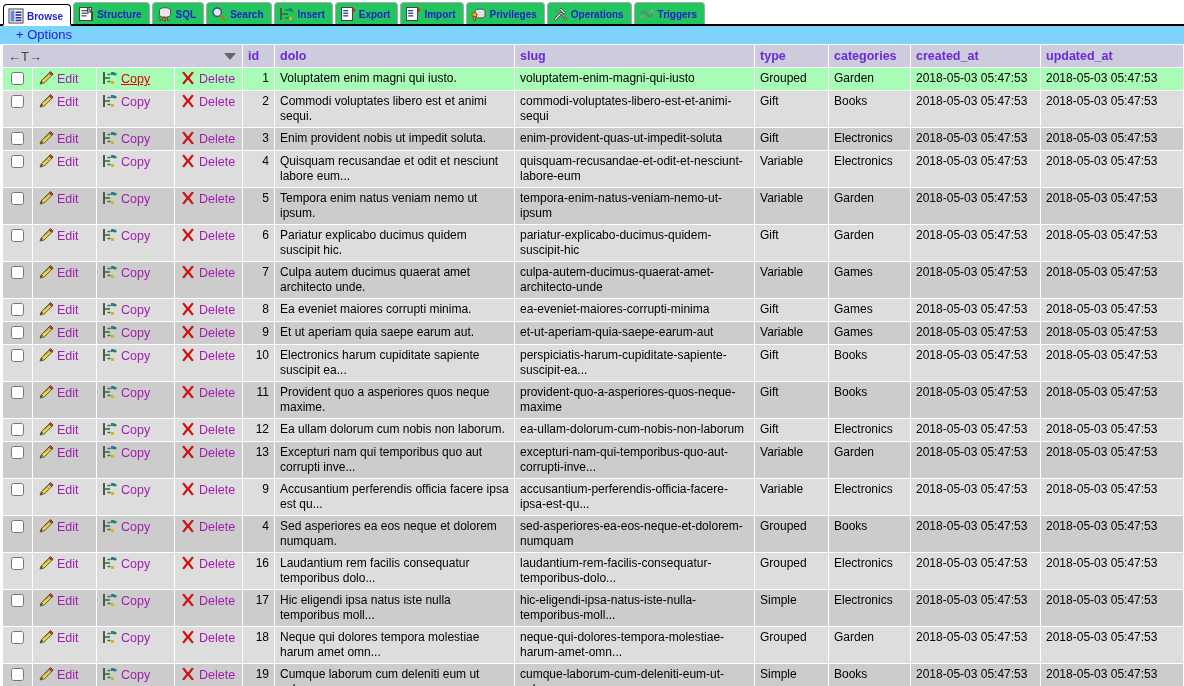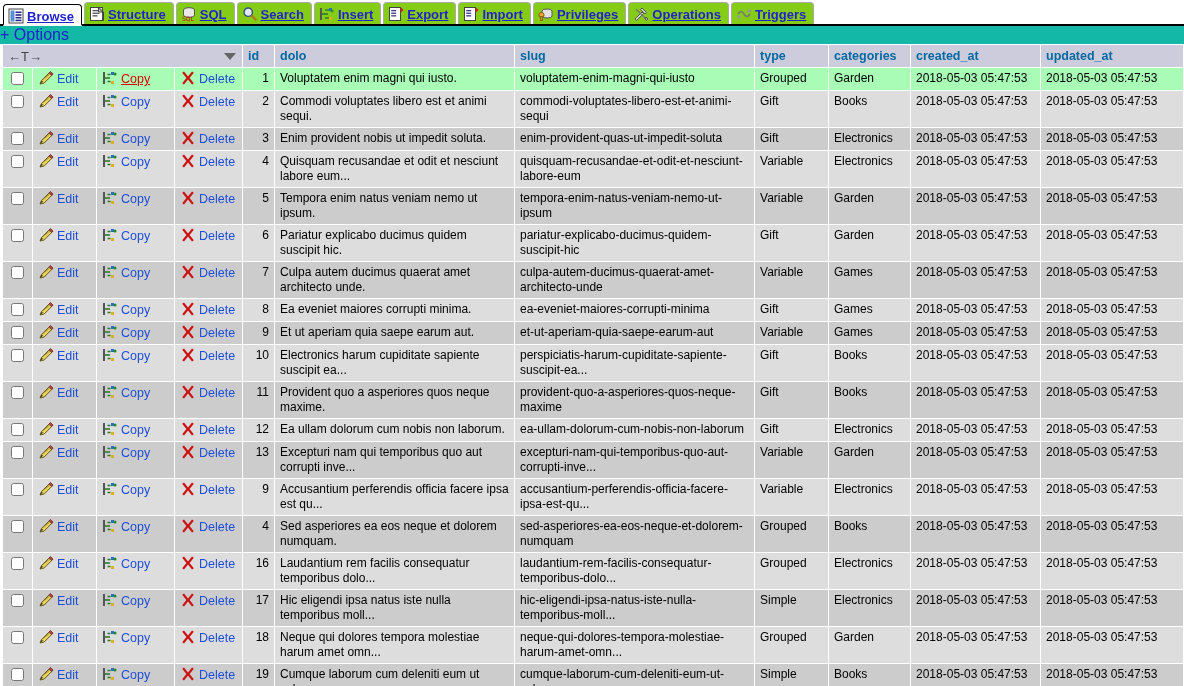--- a/index.html
+++ b/index.html
@@ -22,59 +22,58 @@
     box-sizing: border-box;
     white-space: nowrap;
   }
   .tab {
     display: inline-block;
     height: 22px;
     line-height: 22px;
     margin: 2px 1px 0 1px;
     padding: 0 7px 0 4px;
     vertical-align: bottom;
-    background: #84cc16;
+    background: #22c55e;
     border: 1px solid #aaa;
     border-bottom: none;
     border-radius: 4px 4px 0 0;
     box-sizing: border-box;
     cursor: pointer;
     position: relative;
   }
   .tab.active {
     background: #fff;
     border-color: #000;
     border-bottom: 2px solid #fff;
     margin-bottom: -2px;
     z-index: 5;
   }
   .tab .tlabel {
     font-weight: bold;
-    font-size: 13px;
+    font-size: 10px;
     color: #2222cc;
     vertical-align: middle;
-    text-decoration: underline;
   }
   .tab .ticon {
     display: inline-block;
     width: 16px; height: 16px;
     vertical-align: middle;
     margin-right: 3px;
     position: relative;
     top: -1px;
   }
   .tab .ticon svg { display: block; }
 
   
   #optionsbar {
     height: 18px;
     line-height: 18px;
-    background: #14b8a6;
-    padding-left: 0;
-    font-size: 16px;
+    background: #7dd3fc;
+    padding-left: 16px;
+    font-size: 13px;
   }
   #optionsbar a {
     color: #2222cc;
     text-decoration: none;
     cursor: pointer;
   }
 
   
   #tablewrap {
     background: #fff;
@@ -82,21 +81,21 @@
   }
   table.results {
     border-collapse: collapse;
     border-spacing: 0;
     table-layout: fixed;
     width: 1181px;
     font-size: 12px;
   }
   table.results th {
     background: #ccccdd;
-    color: #0369a1;
+    color: #6d28d9;
     font-weight: bold;
     text-align: left;
     padding: 3px 5px;
     border: 1px solid #fff;
     border-top: 1px solid #fff;
     white-space: nowrap;
     font-size: 12.5px;
     height: 16px;
     cursor: pointer;
   }
@@ -128,21 +127,21 @@
   col.w-del   { width: 68px; }
   col.w-id    { width: 32px; }
   col.w-name  { width: 240px; }
   col.w-slug  { width: 240px; }
   col.w-type  { width: 74px; }
   col.w-cat   { width: 82px; }
   col.w-cre   { width: 130px; }
   col.w-upd   { width: 143px; }
 
   .rowlink {
-    color: #1d4ed8;
+    color: #a21caf;
     text-decoration: none;
     cursor: pointer;
     font-size: 12.5px;
     vertical-align: middle;
   }
   .rowlink.hovered {
     color: #dd0000;
     text-decoration: underline;
   }
   .acticon {

